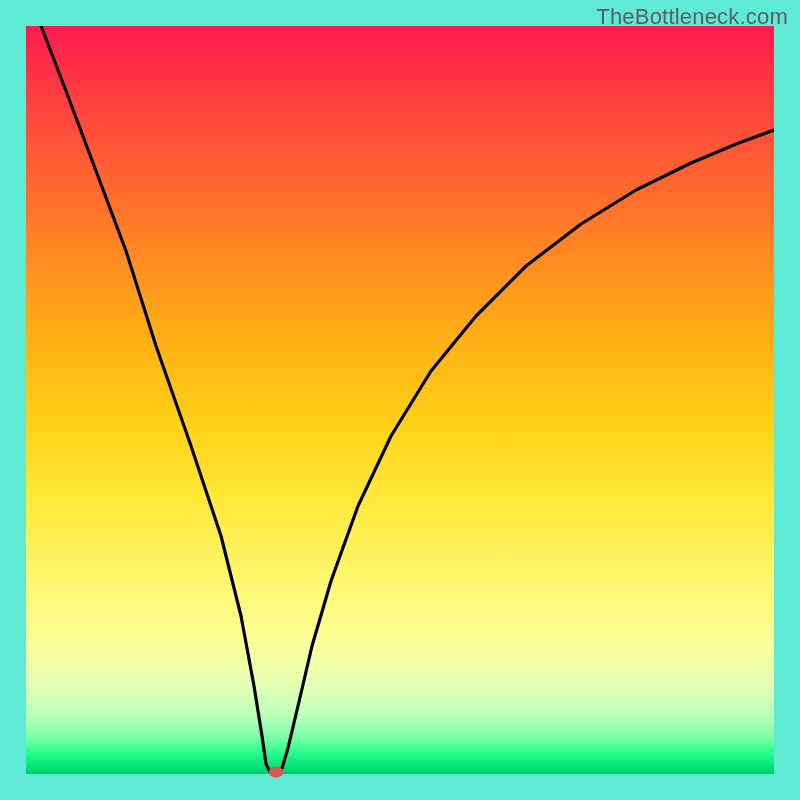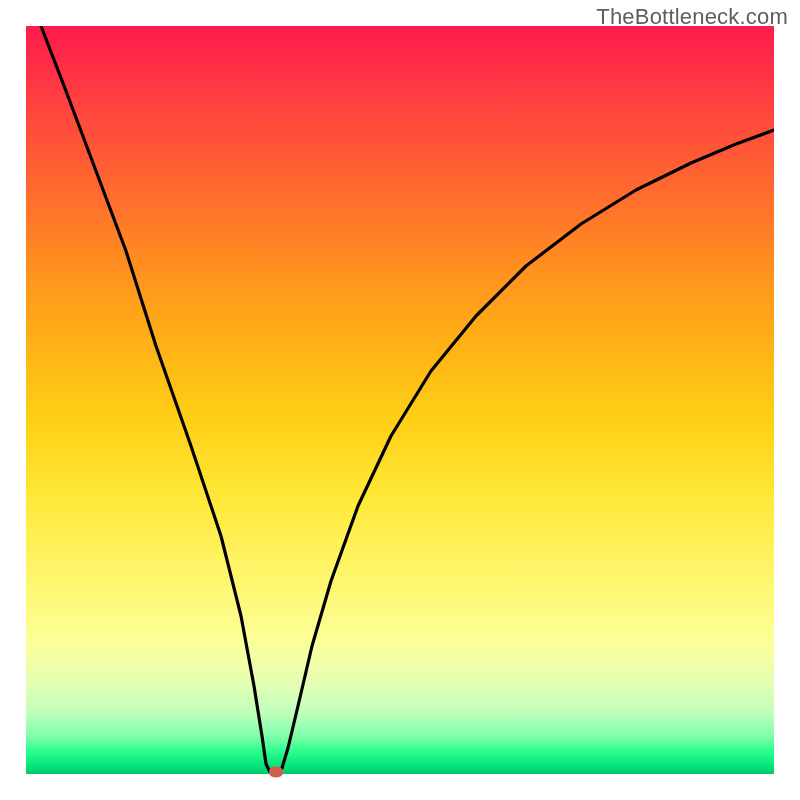--- a/index.html
+++ b/index.html
@@ -8,21 +8,21 @@
     width: 800px;
     height: 800px;
     overflow: hidden;
     background: #000;
     font-family: Arial, Helvetica, sans-serif;
   }
   .frame {
     position: relative;
     width: 800px;
     height: 800px;
-    background: #ffffff;
+    background: #5eead4;
   }
   .plot {
     position: absolute;
     left: 26px;
     top: 26px;
     width: 748px;
     height: 748px;
     background: linear-gradient(to bottom,
       #ff1a4d 0%,
       #ff4040 10%,

